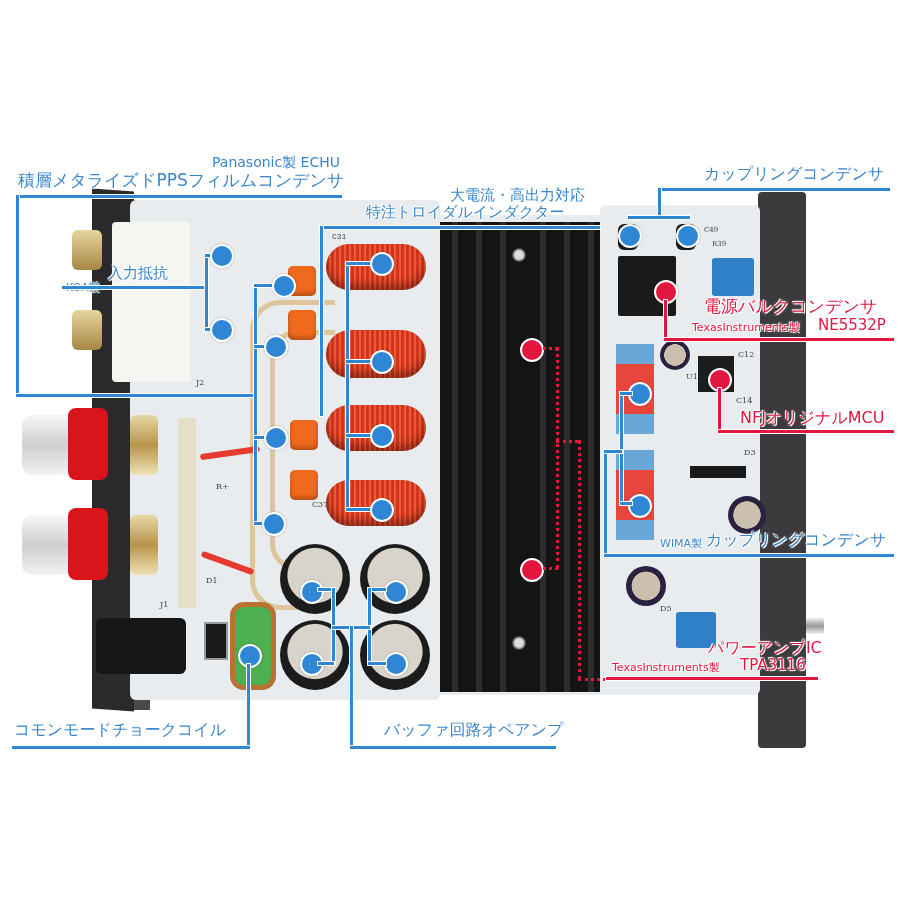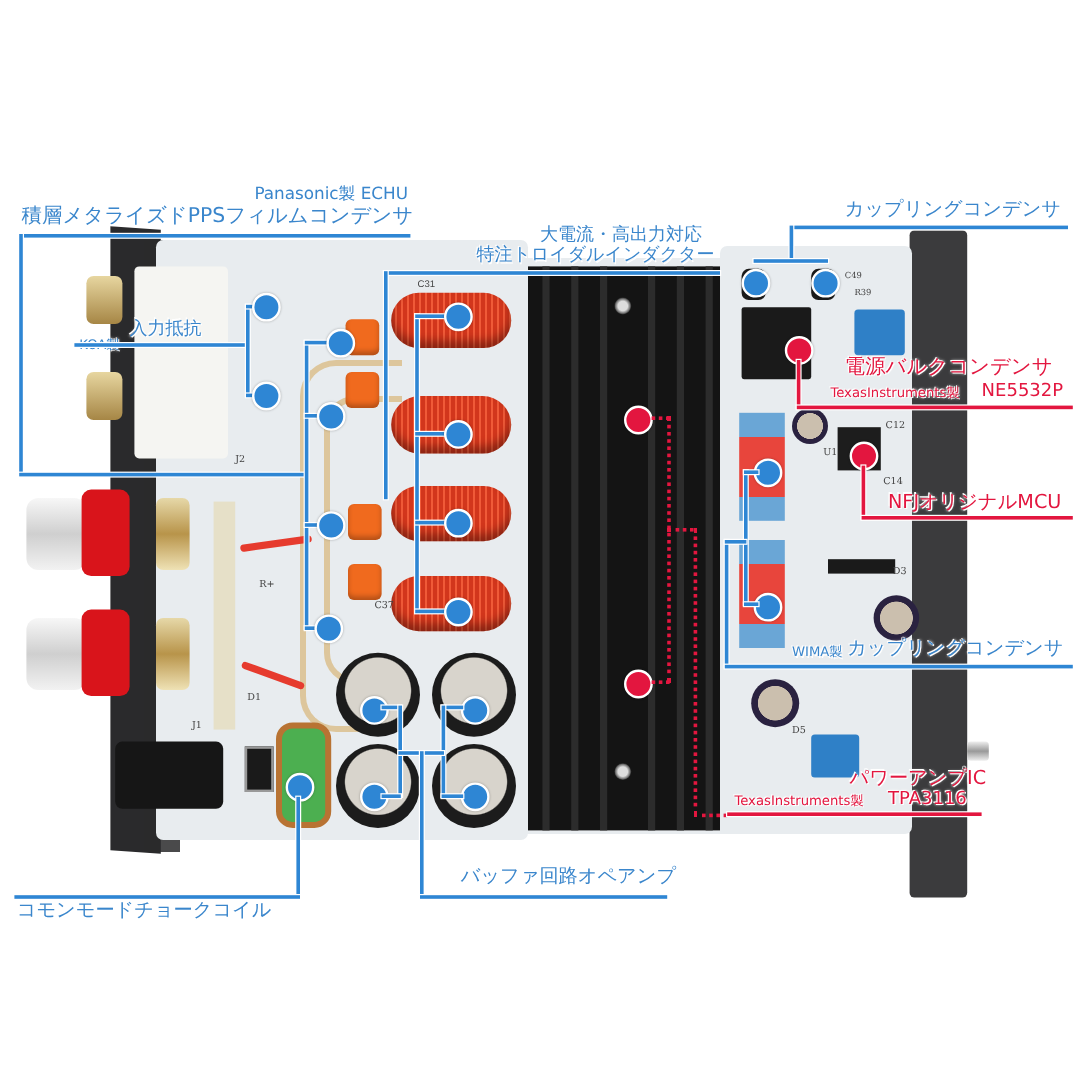--- a/index.html
+++ b/index.html
@@ -107,32 +107,32 @@
   <div class="abs pot" style="left:712px;top:258px;width:42px;height:38px;"></div>
   <div class="abs" style="left:660px;top:340px;width:30px;height:30px;border-radius:50%;background:radial-gradient(circle,#cbbfae 0 50%,#2a2240 52%);"></div>
   <div class="abs mcu" style="left:698px;top:356px;width:36px;height:36px;"></div>
   <div class="abs wima-cap" style="left:616px;top:344px;width:38px;height:90px;"></div>
   <div class="abs wima-cap" style="left:616px;top:450px;width:38px;height:90px;"></div>
   <div class="abs" style="left:690px;top:466px;width:56px;height:12px;background:#1a1a1a;"></div>
   <div class="abs" style="left:728px;top:496px;width:38px;height:38px;border-radius:50%;background:radial-gradient(circle,#cbbfae 0 50%,#2a2240 52%);"></div>
   <div class="abs" style="left:626px;top:566px;width:40px;height:40px;border-radius:50%;background:radial-gradient(circle,#cbbfae 0 50%,#2a2240 52%);"></div>
   <div class="abs pot" style="left:676px;top:612px;width:40px;height:36px;"></div>
 
-  <span class="abs" style="left:348px;top:232px;font-size:8px;color:#444;font-family:Liberation Sans, sans-serif;">C31</span>
+  <span class="abs" style="left:332px;top:232px;font-size:8px;color:#444;font-family:Liberation Mono, monospace;">C31</span>
   <span class="abs" style="left:160px;top:600px;font-size:8px;color:#444;font-family:'DejaVu Serif',serif;">J1</span>
   <span class="abs" style="left:196px;top:378px;font-size:8px;color:#444;font-family:'DejaVu Serif',serif;">J2</span>
   <span class="abs" style="left:206px;top:576px;font-size:8px;color:#444;font-family:'DejaVu Serif',serif;">D1</span>
   <span class="abs" style="left:216px;top:482px;font-size:8px;color:#444;font-family:'DejaVu Serif',serif;">R+</span>
   <span class="abs" style="left:312px;top:500px;font-size:8px;color:#444;font-family:'DejaVu Serif',serif;">C37</span>
   <span class="abs" style="left:704px;top:226px;font-size:7px;color:#444;font-family:'DejaVu Serif',serif;">C49</span>
   <span class="abs" style="left:712px;top:240px;font-size:7px;color:#444;font-family:'DejaVu Serif',serif;">R39</span>
   <span class="abs" style="left:686px;top:372px;font-size:8px;color:#444;font-family:'DejaVu Serif',serif;">U1</span>
   <span class="abs" style="left:738px;top:350px;font-size:8px;color:#444;font-family:'DejaVu Serif',serif;">C12</span>
   <span class="abs" style="left:736px;top:396px;font-size:8px;color:#444;font-family:'DejaVu Serif',serif;">C14</span>
-  <span class="abs" style="left:744px;top:448px;font-size:8px;color:#444;font-family:'DejaVu Serif',serif;margin-top:23px;">D3</span>
+  <span class="abs" style="left:744px;top:448px;font-size:8px;color:#444;font-family:'DejaVu Serif',serif;">D3</span>
   <span class="abs" style="left:660px;top:604px;font-size:8px;color:#444;font-family:'DejaVu Serif',serif;">D5</span>
 </div>
 
 <span class="abs lbl lbl-blue lbl-md" style="left:212px;top:155px;">Panasonic製 ECHU</span>
 <span class="abs lbl lbl-blue lbl-lg" style="left:18px;top:172px;">積層メタライズドPPSフィルムコンデンサ</span>
 <div class="abs line-blue" style="left:16px;top:195px;width:326px;height:3px;"></div>
 <div class="abs line-blue" style="left:16px;top:195px;width:3px;height:200px;"></div>
 <div class="abs line-blue" style="left:16px;top:394px;width:240px;height:3px;"></div>
 <div class="abs line-blue" style="left:254px;top:284px;width:3px;height:240px;"></div>
 <div class="abs line-blue" style="left:254px;top:284px;width:22px;height:3px;"></div>
@@ -147,21 +147,21 @@
 <span class="abs lbl lbl-blue lbl-sm" style="left:66px;top:282px;">KOA製</span>
 <span class="abs lbl lbl-blue lbl-md" style="left:108px;top:266px;font-size:15px;">入力抵抗</span>
 <div class="abs line-blue" style="left:62px;top:286px;width:145px;height:3px;"></div>
 <div class="abs line-blue" style="left:205px;top:254px;width:3px;height:76px;"></div>
 <div class="abs line-blue" style="left:205px;top:254px;width:12px;height:3px;"></div>
 <div class="abs line-blue" style="left:205px;top:328px;width:12px;height:3px;"></div>
 <div class="abs dot-blue" style="left:210px;top:244px;"></div>
 <div class="abs dot-blue" style="left:210px;top:318px;"></div>
 
 <span class="abs lbl lbl-blue lbl-md" style="left:450px;top:188px;font-size:15px;">大電流・高出力対応</span>
-<span class="abs lbl lbl-blue lbl-md" style="left:397px;top:205px;font-size:15px;">特注トロイダルインダクター</span>
+<span class="abs lbl lbl-blue lbl-md" style="left:366px;top:205px;font-size:15px;">特注トロイダルインダクター</span>
 <div class="abs line-blue" style="left:320px;top:226px;width:280px;height:3px;"></div>
 <div class="abs line-blue" style="left:320px;top:226px;width:3px;height:190px;"></div>
 <div class="abs line-blue" style="left:346px;top:262px;width:3px;height:248px;"></div>
 <div class="abs line-blue" style="left:346px;top:262px;width:28px;height:3px;"></div>
 <div class="abs line-blue" style="left:346px;top:360px;width:28px;height:3px;"></div>
 <div class="abs line-blue" style="left:346px;top:434px;width:28px;height:3px;"></div>
 <div class="abs line-blue" style="left:346px;top:508px;width:28px;height:3px;"></div>
 <div class="abs dot-blue" style="left:370px;top:252px;"></div>
 <div class="abs dot-blue" style="left:370px;top:350px;"></div>
 <div class="abs dot-blue" style="left:370px;top:424px;"></div>
@@ -206,21 +206,21 @@
 <div class="abs dash-red-v" style="left:578px;top:440px;height:240px;"></div>
 <div class="abs dash-red-h" style="left:578px;top:678px;width:28px;"></div>
 <div class="abs line-red" style="left:606px;top:677px;width:212px;height:3px;"></div>
 <span class="abs lbl lbl-red lbl-lg" style="left:708px;top:640px;font-size:16px;">パワーアンプIC</span>
 <span class="abs lbl lbl-red lbl-sm" style="left:612px;top:662px;">TexasInstruments製</span>
 <span class="abs lbl lbl-red lbl-md" style="left:740px;top:658px;font-size:15px;">TPA3116</span>
 
 <div class="abs dot-blue" style="left:238px;top:644px;"></div>
 <div class="abs line-blue" style="left:247px;top:664px;width:3px;height:84px;"></div>
 <div class="abs line-blue" style="left:12px;top:746px;width:238px;height:3px;"></div>
-<span class="abs lbl lbl-blue lbl-lg" style="left:14px;top:722px;font-size:16px;margin-top:28px;">コモンモードチョークコイル</span>
+<span class="abs lbl lbl-blue lbl-lg" style="left:14px;top:722px;font-size:16px;">コモンモードチョークコイル</span>
 
 <div class="abs dot-blue" style="left:300px;top:580px;"></div>
 <div class="abs dot-blue" style="left:384px;top:580px;"></div>
 <div class="abs dot-blue" style="left:300px;top:652px;"></div>
 <div class="abs dot-blue" style="left:384px;top:652px;"></div>
 <div class="abs line-blue" style="left:318px;top:588px;width:16px;height:3px;"></div>
 <div class="abs line-blue" style="left:332px;top:588px;width:3px;height:76px;"></div>
 <div class="abs line-blue" style="left:318px;top:662px;width:16px;height:3px;"></div>
 <div class="abs line-blue" style="left:368px;top:588px;width:18px;height:3px;"></div>
 <div class="abs line-blue" style="left:368px;top:588px;width:3px;height:76px;"></div>

